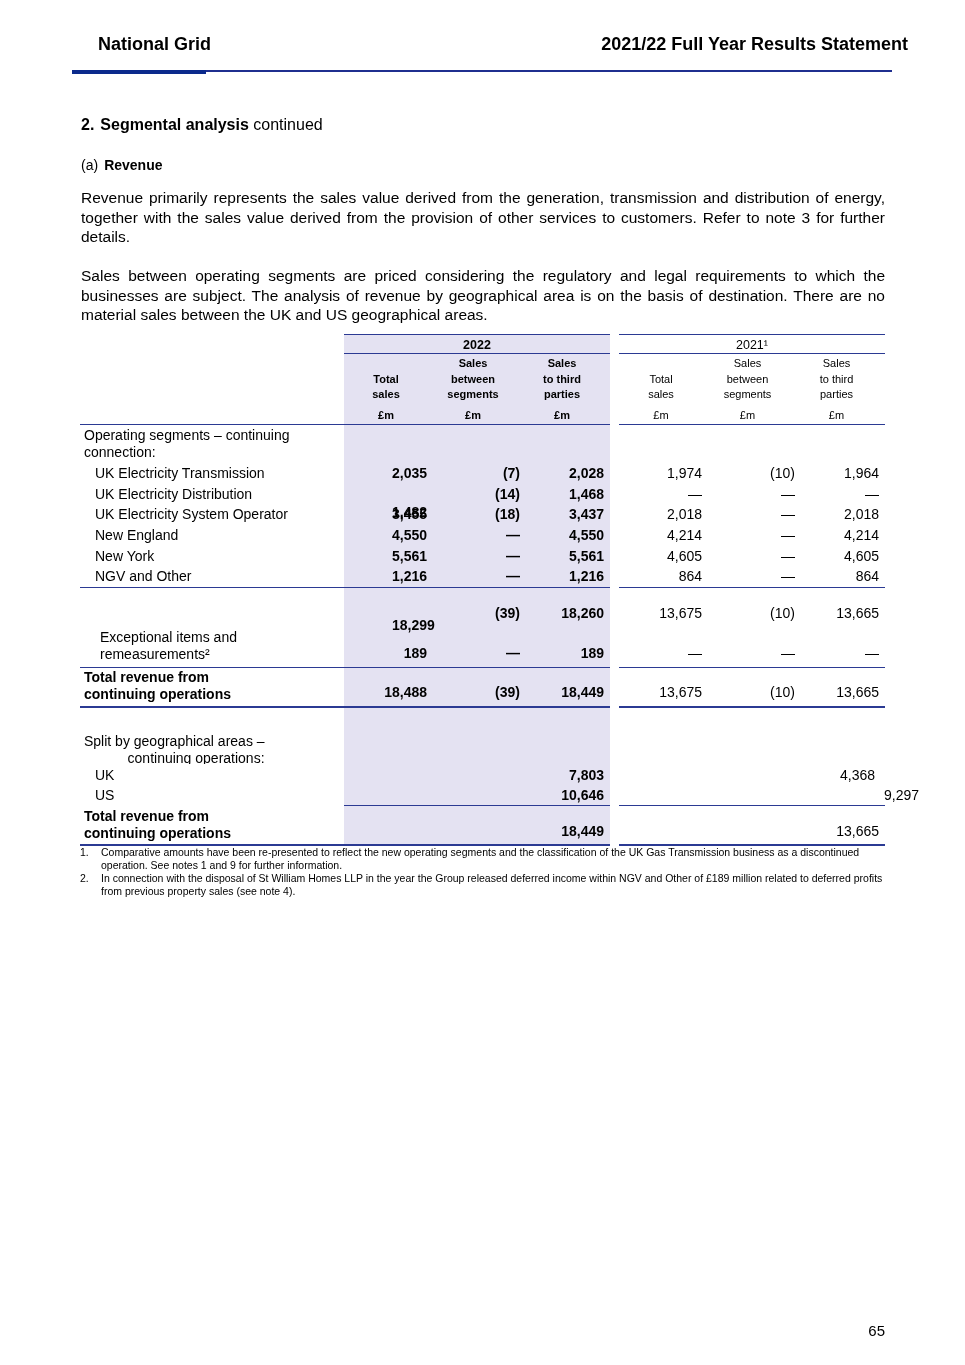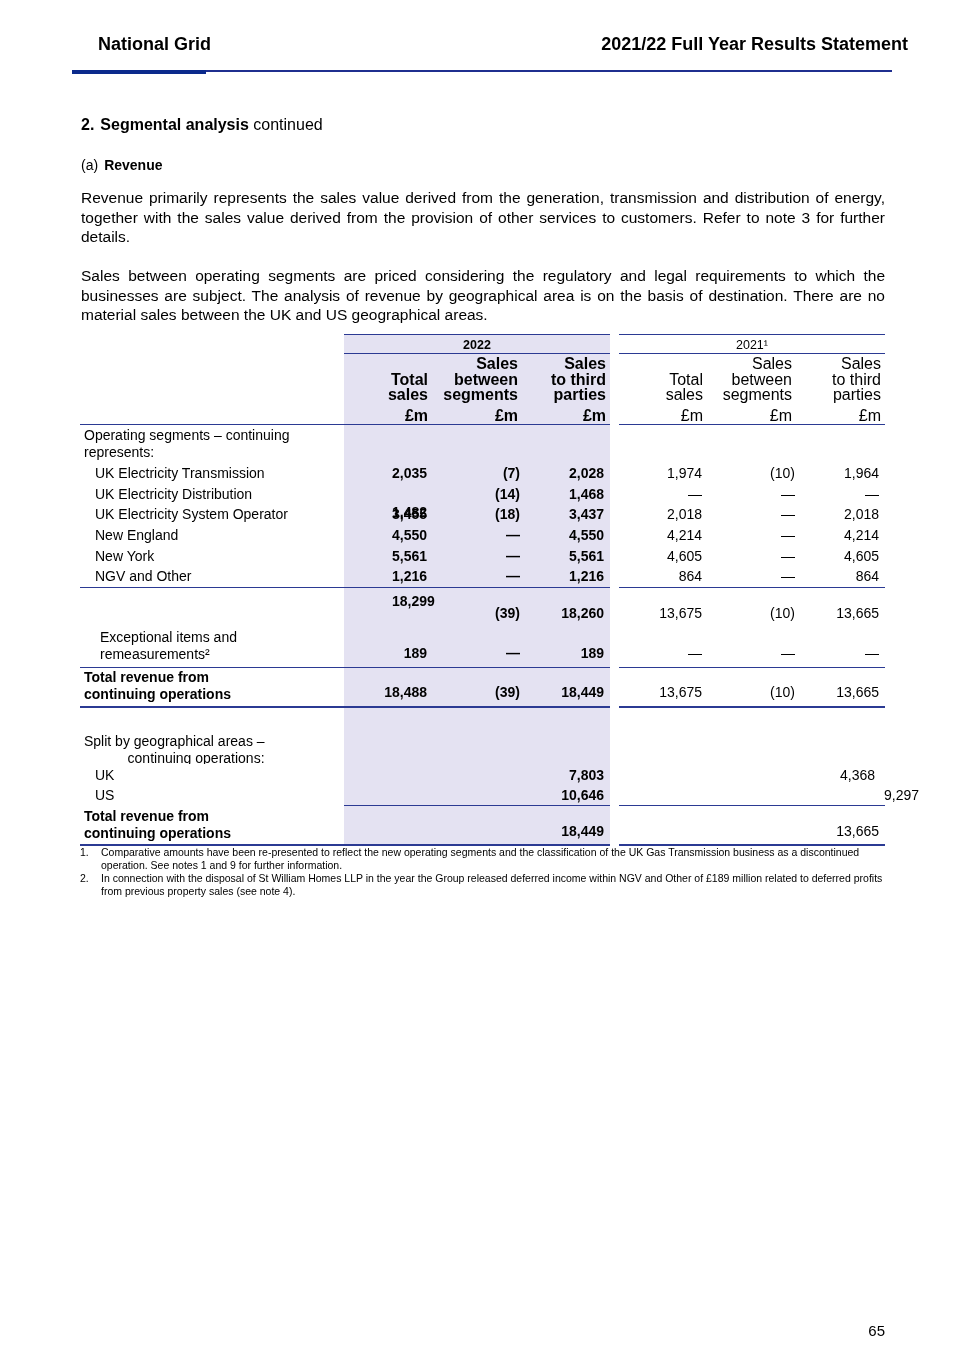--- a/index.html
+++ b/index.html
@@ -25,21 +25,21 @@
   .para2 { top: 266px; }
 
   
   .shade { position: absolute; left: 344px; top: 335px; width: 266px; height: 511px; background: #e4e2f2; }
   .hline { position: absolute; height: 1px; background: #2b3a93; }
   .hline.thick { height: 2px; }
 
   .cell { position: absolute; font-size: 14px; line-height: 17px; white-space: nowrap; }
   .num { text-align: right; }
   .b { font-weight: bold; }
-  .hdr { font-size: 16px; line-height: 15.5px; text-align: right; }
+  .hdr { font-size: 11px; line-height: 15.5px; text-align: center; }
 
   .footnotes { position: absolute; left: 80px; top: 846px; width: 805px; font-size: 10.5px; line-height: 13px; }
   .fn { position: relative; padding-left: 21px; margin-bottom: 0; }
   .fn .n { position: absolute; left: 0; top: 0; }
 
   .page-num { position: absolute; right: 80px; top: 1322px; font-size: 15px; }
 </style>
 </head>
 <body>
 
@@ -120,21 +120,21 @@
 
   <div class="cell hdr b" style="left:344px; top:408px; width:84px;">£m</div>
   <div class="cell hdr b" style="left:428px; top:408px; width:90px;">£m</div>
   <div class="cell hdr b" style="left:518px; top:408px; width:88px;">£m</div>
   <div class="cell hdr" style="left:619px; top:408px; width:84px;">£m</div>
   <div class="cell hdr" style="left:703px; top:408px; width:89px;">£m</div>
   <div class="cell hdr" style="left:792px; top:408px; width:89px;">£m</div>
 
   <div class="cell" style="left:84px; top:427px;">
     <div>Operating segments – continuing</div>
-      <div>represents:</div>
+      <div>connection:</div>
   </div>
 
   <div style="position:absolute; left:0; top:465px; width:885px; height:20px;">
     <div class="cell" style="left:95px; top:0;">UK Electricity Transmission</div>
     <div class="cell num b" style="left:344px; width:83px;">2,035</div>
     <div class="cell num b" style="left:428px; width:92px;">(7)</div>
     <div class="cell num b" style="left:518px; width:86px;">2,028</div>
     <div class="cell num" style="left:619px; width:83px;">1,974</div>
     <div class="cell num" style="left:703px; width:92px;">(10)</div>
     <div class="cell num" style="left:792px; width:87px;">1,964</div>
@@ -179,21 +179,21 @@
     <div class="cell" style="left:95px;">NGV and Other</div>
     <div class="cell num b" style="left:344px; width:83px;">1,216</div>
     <div class="cell num b" style="left:428px; width:92px;">—</div>
     <div class="cell num b" style="left:518px; width:86px;">1,216</div>
     <div class="cell num" style="left:619px; width:83px;">864</div>
     <div class="cell num" style="left:703px; width:92px;">—</div>
     <div class="cell num" style="left:792px; width:87px;">864</div>
   </div>
 
   <div style="position:absolute; left:0; top:589px; width:885px; height:38px;">
-    <div class="cell num b" style="left:344px; top:4px; width:83px;padding-left:48px;">18,299</div>
+    <div class="cell num b" style="left:344px; top:28px; width:83px;padding-left:48px;">18,299</div>
     <div class="cell num b" style="left:428px; top:16px; width:92px;">(39)</div>
     <div class="cell num b" style="left:518px; top:16px; width:86px;">18,260</div>
     <div class="cell num" style="left:619px; top:16px; width:83px;">13,675</div>
     <div class="cell num" style="left:703px; top:16px; width:92px;">(10)</div>
     <div class="cell num" style="left:792px; top:16px; width:87px;">13,665</div>
   </div>
 
   <div style="position:absolute; left:0; top:629px; width:885px; height:38px;">
     <div class="cell" style="left:100px; top:0;">
       <div>Exceptional items and</div>

